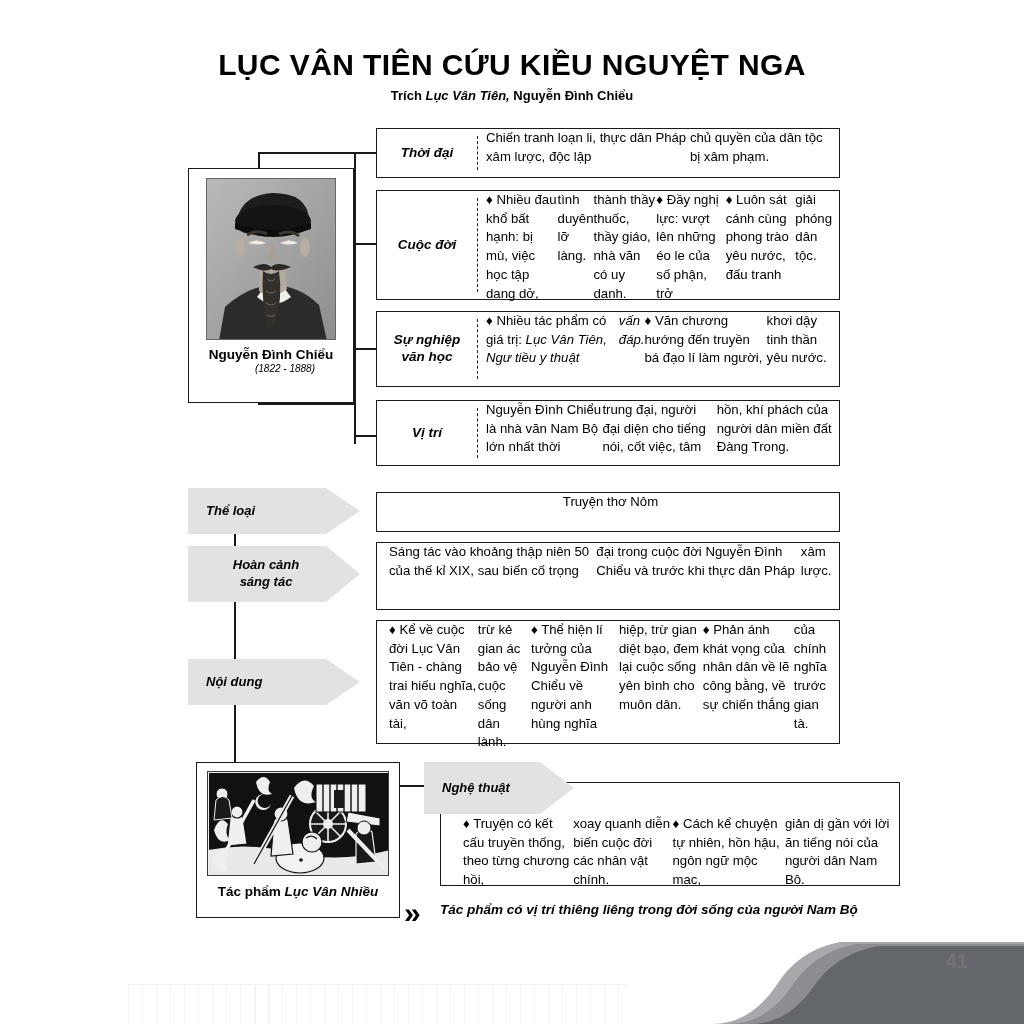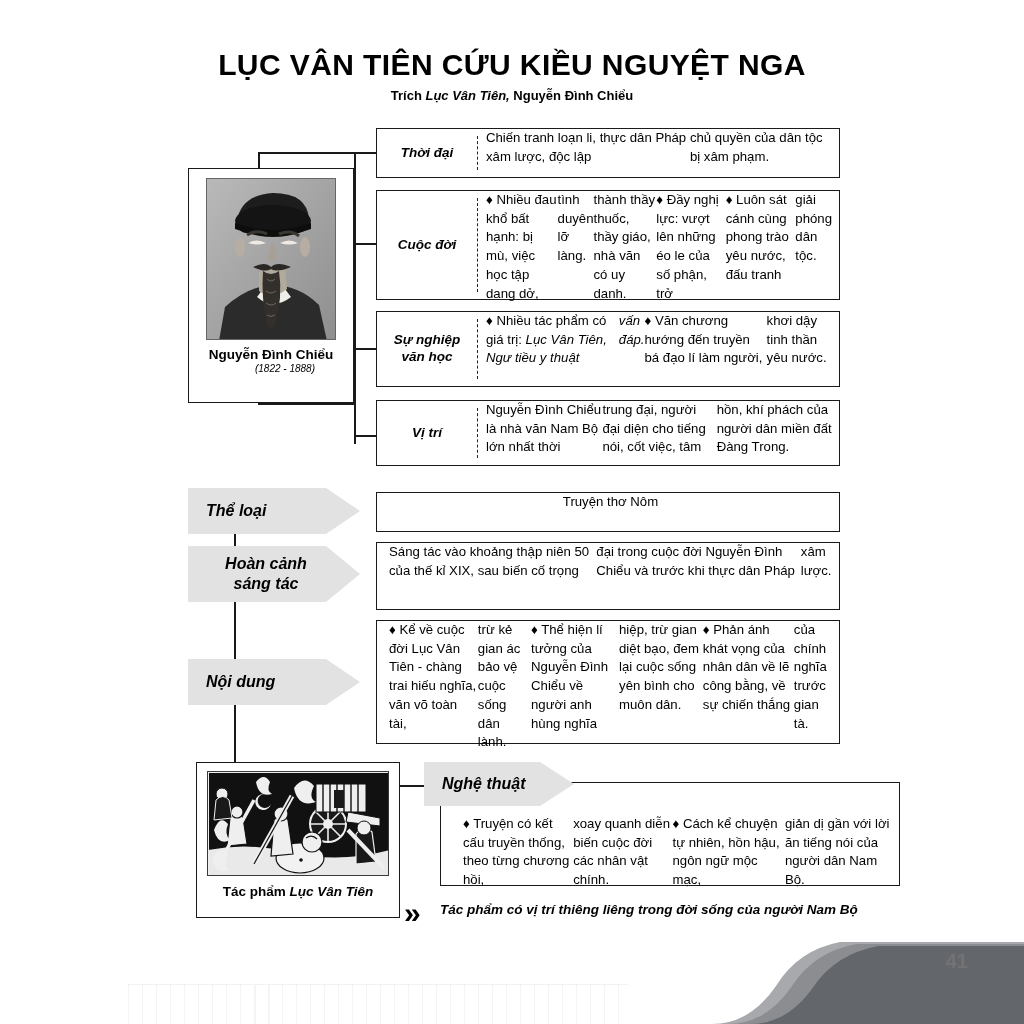--- a/index.html
+++ b/index.html
@@ -82,21 +82,21 @@
     border: 1px solid #3a3a3a; overflow: hidden; background: #111;
   }
   .work-caption { margin-top: 8px; font-size: 13.5px; font-weight: bold; }
 
   
   .arrow-label {
     position: absolute;
     background: #e2e2e2;
     display: flex; align-items: center;
     padding-left: 18px;
-    font-weight: bold; font-style: italic; font-size: 16px;
+    font-weight: bold; font-style: italic; font-size: 13px;
     line-height: 1.28;
     clip-path: polygon(0 0, calc(100% - 34px) 0, 100% 50%, calc(100% - 34px) 100%, 0 100%);
   }
 
   
   .ln { position: absolute; background: #1a1a1a; }
   .lnv { width: 1.8px; }
   .lnh { height: 1.8px; }
 
   
@@ -339,33 +339,33 @@
 
         <path d="M56 22 a8 8 0 1 0 7 10 a7 7 0 1 1 -7 -10 z" fill="#efefef"></path>
 
         <circle cx="14" cy="22" r="6" fill="#efefef" stroke="#111" stroke-width="1"></circle>
         <path d="M8 28 q7 -7 13 0 l3 18 -18 2 z" fill="#1a1a1a" stroke="#efefef" stroke-width="1"></path>
 
         <rect x="0.5" y="0.5" width="181" height="104" fill="none" stroke="#efefef" stroke-width="1"></rect>
       </svg>
     </div>
     <div class="work-caption">
-      <span>Tác phẩm </span><span class="ital">Lục Vân Tiên</span>
+      <span>Tác phẩm </span><span class="ital">Lục Vân Nhiều</span>
     </div>
   </div>
 
   <div class="box plain" style="left:440px; top:782px; width:460px; height:104px;">
     <div class="body" style="left:22px; top:32px; bottom:6px; justify-content:flex-start;">
       <p>♦ Truyện có kết cấu truyền thống, theo từng chương hồi,</p>
       <p>xoay quanh diễn biến cuộc đời các nhân vật chính.</p>
       <p>♦ Cách kể chuyện tự nhiên, hồn hậu, ngôn ngữ mộc mạc,</p>
       <p>giản dị gần với lời ăn tiếng nói của người dân Nam Bộ.</p>
     </div>
   </div>
-  <div class="arrow-label" style="left:424px; top:762px; width:150px; height:44px;">
+  <div class="arrow-label" style="left:424px; top:762px; width:150px; height:52px;">
     <span>Nghệ thuật</span>
   </div>
 
   <div class="chev" style="left:404px; top:898px;">
     <span>»</span>
   </div>
   <div class="bottom-note" style="left:440px; top:902px;">Tác phẩm có vị trí thiêng liêng trong đời sống của người Nam Bộ</div>
 
   <div class="stripes"></div>
   <div class="footer-wrap">

